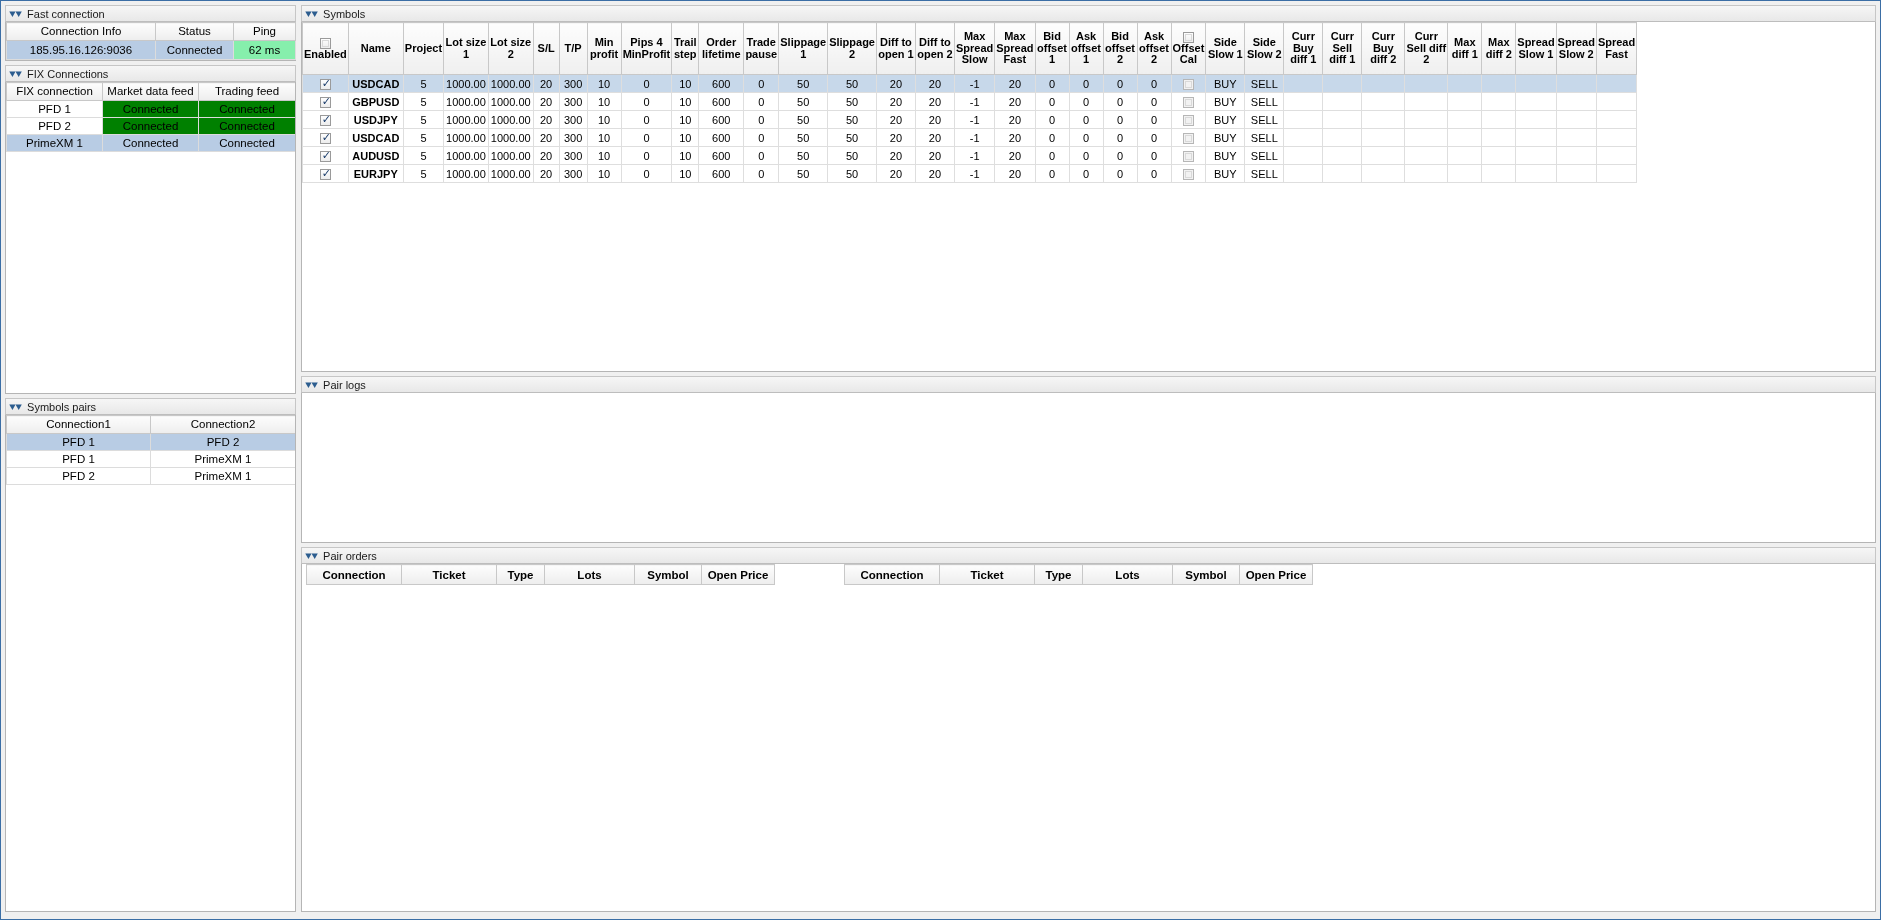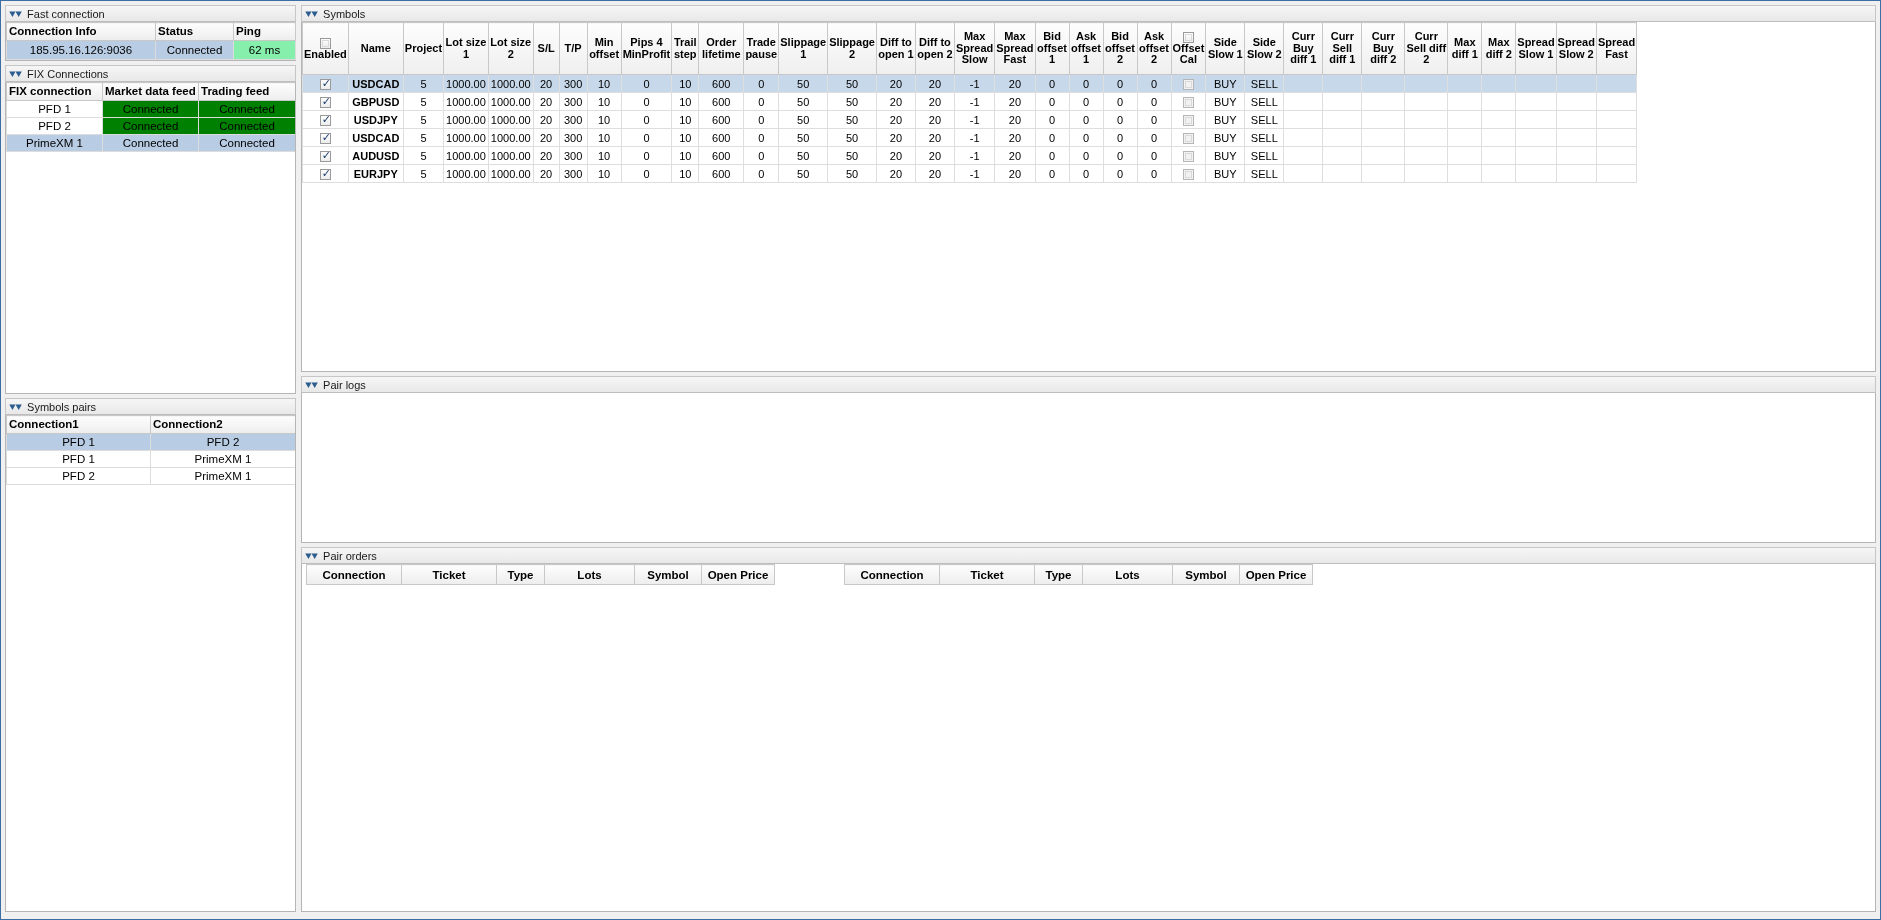--- a/index.html
+++ b/index.html
@@ -92,22 +92,22 @@
     transform:scaleX(1.15);
   }
   
   .tbl{
     border-collapse:collapse;width:100%;background:#fff;
     table-layout:fixed;
   }
   .tbl th{
     background:linear-gradient(to bottom,#fdfdfd,#ededed);
     border:1px solid #c8c8c8;
-    font-weight:bold;font-size:11.5px;color:#000;
-    padding:2px 2px;text-align:left;line-height:13px;
+    font-weight:normal;font-size:11.5px;color:#000;
+    padding:2px 2px;text-align:center;line-height:13px;
   }
   .tbl td{
     border:1px solid #dcdcdc;
     font-size:11.5px;color:#000;text-align:center;
     padding:2px 2px;height:17px;box-sizing:border-box;
     white-space:nowrap;overflow:hidden;
   }
   .conn-ok{background:#008000;color:#000;}
   .sel-row td{background:#b8cce4;}
   .panel-box{
@@ -366,21 +366,21 @@
                   <th>
                     <span class="cb"><span class="cb-inner"></span></span>
                     <div>Enabled</div>
                   </th>
                   <th>Name</th>
                   <th>Project</th>
                   <th>Lot size 1</th>
                   <th>Lot size 2</th>
                   <th>S/L</th>
                   <th>T/P</th>
-                  <th>Min offset</th>
+                  <th>Min profit</th>
                   <th>Pips 4 MinProfit</th>
                   <th>Trail step</th>
                   <th>Order lifetime</th>
                   <th>Trade pause</th>
                   <th>Slippage 1</th>
                   <th>Slippage 2</th>
                   <th>Diff to open 1</th>
                   <th>Diff to open 2</th>
                   <th>Max Spread Slow</th>
                   <th>Max Spread Fast</th>

